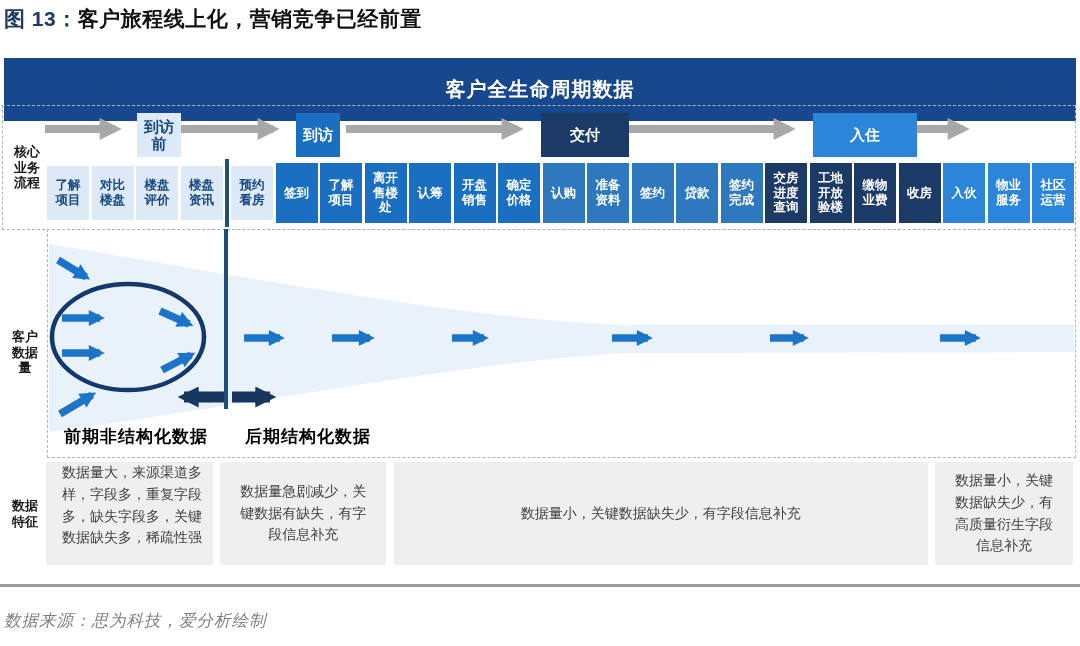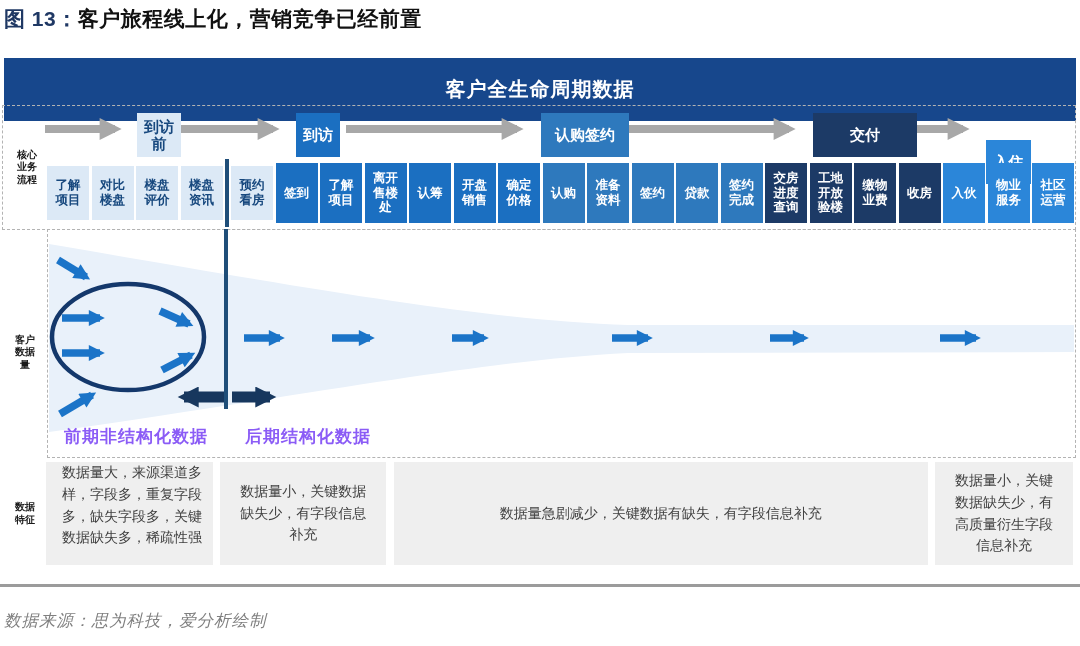--- a/index.html
+++ b/index.html
@@ -13,21 +13,21 @@
 
   
   .banner{position:absolute;left:4px;top:58px;width:1072px;height:63px;background:#17478C;
           display:flex;align-items:center;justify-content:center;}
   .banner span{color:#fff;font-size:20px;font-weight:bold;letter-spacing:1px;}
 
   
   .sec1{position:absolute;left:2px;top:105px;width:1072px;height:123px;border:1.6px dashed #b3b3b3;}
   .sec2{position:absolute;left:47px;top:229px;width:1027px;height:227px;border:1.6px dashed #b3b3b3;}
 
-  .row-label{position:absolute;font-size:10px;font-weight:bold;color:#1a1a1a;line-height:1.22;
+  .row-label{position:absolute;font-size:13px;font-weight:bold;color:#1a1a1a;line-height:1.22;
              white-space:pre-line;text-align:center;display:flex;align-items:center;justify-content:center;}
   .lbl-process{left:4px;top:0;width:40px;height:100%;}
   .lbl-volume{left:5px;top:239px;width:40px;height:227px;}
   .lbl-chars{left:5px;top:462px;width:40px;height:103px;}
 
   
   .stage-arrows{position:absolute;left:0;top:0;width:100%;height:100%;}
   .stages{position:absolute;left:0;top:0;width:100%;height:100%;}
   .stage{position:absolute;top:7px;height:44px;display:flex;align-items:center;justify-content:center;
          font-size:15px;font-weight:bold;color:#fff;text-align:center;line-height:1.15;white-space:pre-line;}
@@ -46,21 +46,21 @@
   .tone-blue{background:#1B6FC1;}
   .tone-mid{background:#2E79BD;}
   .tone-navy{background:#1C3A66;}
   .tone-bright{background:#2B86D9;}
   .stage.tone-light{background:#DCE9F6;color:#17487E;height:44px;}
   .step-divider{flex:0 0 3.5px;background:#1F4E79;height:68px;}
 
   
   .funnel-svg{position:absolute;left:0;top:0;width:1027px;height:227px;}
   .phase-divider{position:absolute;left:224px;top:229px;width:3.5px;height:180px;background:#1F4E79;}
-  .funnel-label{position:absolute;top:425px;font-size:17px;font-weight:bold;color:#8b5cf6;letter-spacing:1px;}
+  .funnel-label{position:absolute;top:425px;font-size:17px;font-weight:bold;color:#000000;letter-spacing:1px;}
   .fl-early{left:64px;}
   .fl-late{left:245px;}
 
   
   .chars{position:absolute;left:46px;top:462px;width:1027px;height:103px;
          display:flex;justify-content:space-between;}
   .char-box{background:#efefef;color:#3f3f3f;font-size:14px;line-height:1.55;
             display:flex;align-items:center;justify-content:center;text-align:center;padding:0 14px;box-sizing:border-box;}
   .chars div:nth-of-type(1){flex:0 0 167px;text-align:left;justify-content:flex-start;padding:0 10px 16px 16px;}
   .chars div:nth-of-type(2){flex:0 0 166px;}
@@ -108,23 +108,20 @@
 
         <div class="stage tone-light">
           <span>到访
 前</span>
         </div>
 
         <div class="stage tone-blue">
           <span>到访</span>
         </div>
 
-        <div class="stage tone-mid">
-          <span>认购签约</span>
-        </div>
 
         <div class="stage tone-navy">
           <span>交付</span>
         </div>
 
         <div class="stage tone-bright">
           <span>入住</span>
         </div>
       </div>
 
@@ -241,25 +238,25 @@
 
   <div class="row-label lbl-chars">数据
 特征</div>
   <div class="chars">
 
       <div class="char-box">
         <span>数据量大，来源渠道多样，字段多，重复字段多，缺失字段多，关键数据缺失多，稀疏性强</span>
       </div>
 
       <div class="char-box">
+        <span>数据量急剧减少，关键数据有缺失，有字段信息补充</span>
+      </div>
+
+      <div class="char-box">
         <span>数据量小，关键数据缺失少，有字段信息补充</span>
-      </div>
-
-      <div class="char-box">
-        <span>数据量急剧减少，关键数据有缺失，有字段信息补充</span>
       </div>
 
       <div class="char-box">
         <span>数据量小，关键数据缺失少，有高质量衍生字段信息补充</span>
       </div>
     </div>
 
   <div class="footer-line"></div>
   <div class="footer">数据来源：思为科技，爱分析绘制</div>
 

